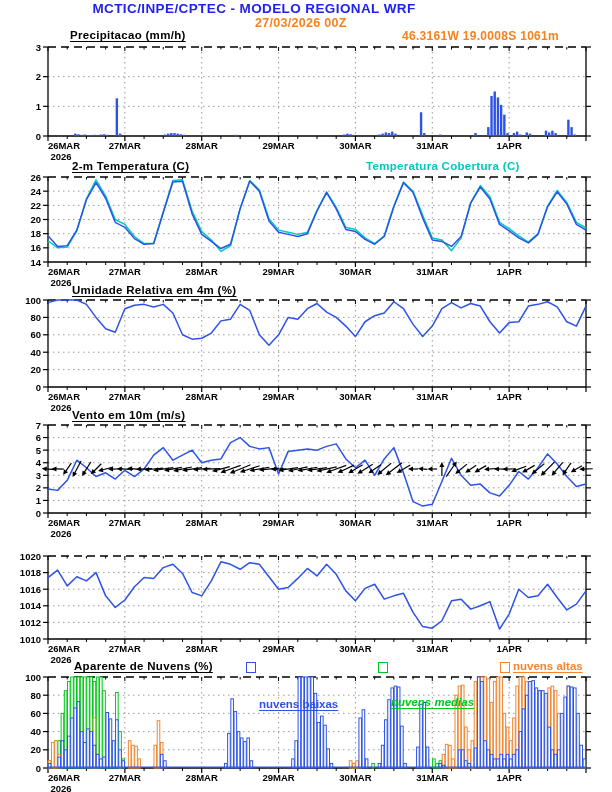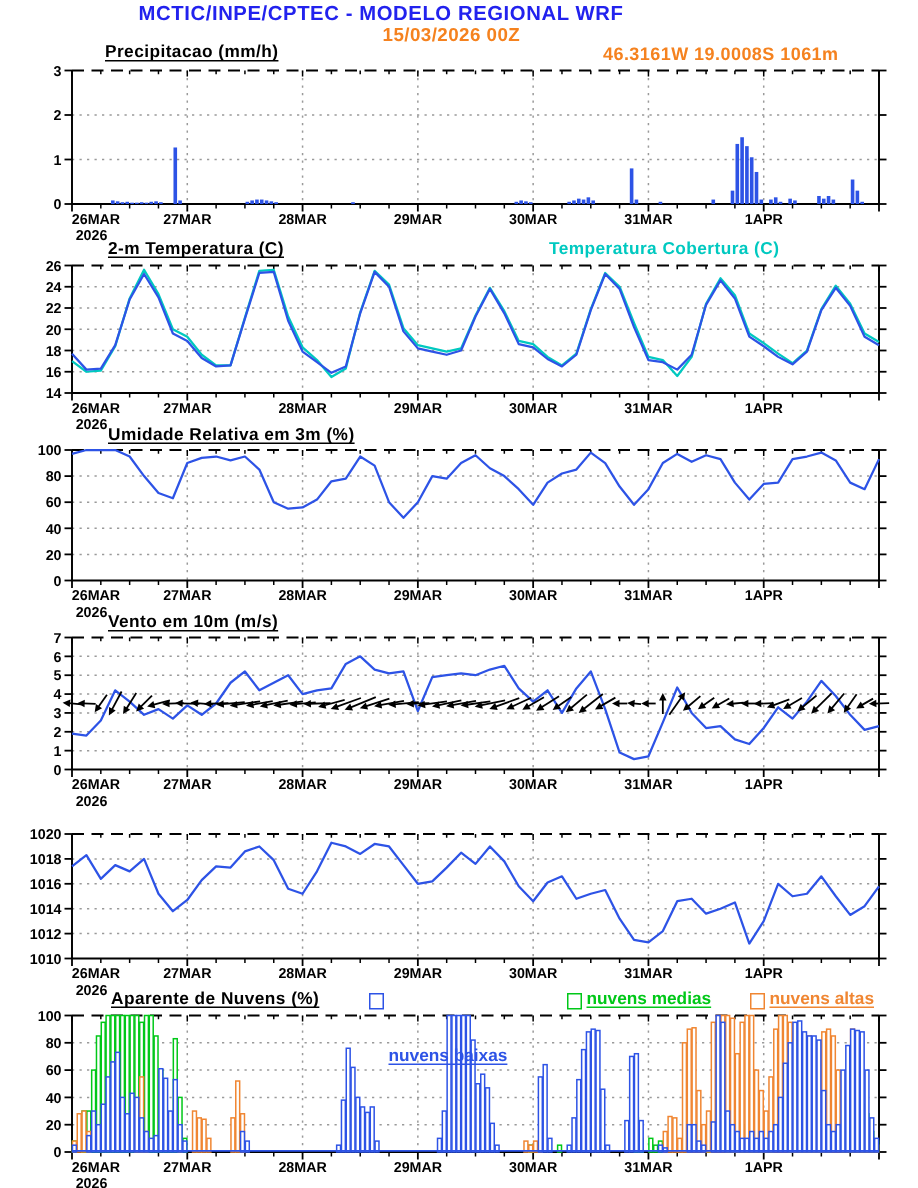--- a/index.html
+++ b/index.html
@@ -1133,33 +1133,33 @@
         <rect x="570.2892857142857" y="687.01" width="2.6" height="80.99000000000001" fill="#ffffff" stroke="#2d53e6" stroke-width="1"></rect>
         <rect x="573.4916666666667" y="687.92" width="2.6" height="80.08000000000004" fill="#ffffff" stroke="#2d53e6" stroke-width="1"></rect>
         <rect x="576.6940476190476" y="713.4" width="2.6" height="54.60000000000002" fill="#ffffff" stroke="#2d53e6" stroke-width="1"></rect>
         <rect x="579.8964285714286" y="745.25" width="2.6" height="22.75" fill="#ffffff" stroke="#2d53e6" stroke-width="1"></rect>
         <rect x="583.0988095238096" y="758.9" width="2.6" height="9.100000000000023" fill="#ffffff" stroke="#2d53e6" stroke-width="1"></rect>
         <line x1="48" y1="767.2" x2="586" y2="767.2" stroke="#2d53e6" stroke-width="1.2"></line>
       </g>
     </svg>
 
   <div class="abs hdr-title" style="color: rgb(34, 34, 238);">MCTIC/INPE/CPTEC - MODELO REGIONAL WRF</div>
-  <div class="abs hdr-run" style="color: rgb(245, 130, 31);">15/03/2026 00Z</div>
+  <div class="abs hdr-run" style="color: rgb(245, 130, 31);">27/03/2026 00Z</div>
   <div class="abs hdr-coords" style="color: rgb(245, 130, 31);">46.3161W 19.0008S 1061m</div>
 
   <div class="abs ptitle" style="left:70px;top:29px;">Precipitacao (mm/h)</div>
 
   <div class="abs ptitle" style="left:72px;top:160px;">2-m Temperatura (C)</div>
   <div class="abs" style="left: 366px; top: 160px; font-size: 11.5px; letter-spacing: 0.3px; color: rgb(0, 201, 192);">Temperatura Cobertura (C)</div>
 
-  <div class="abs ptitle" style="left:72px;top:284px;">Umidade Relativa em 3m (%)</div>
+  <div class="abs ptitle" style="left:72px;top:284px;">Umidade Relativa em 4m (%)</div>
 
   <div class="abs ptitle" style="left:72px;top:409px;">Vento em 10m (m/s)</div>
 
 
   <div class="abs ptitle" style="left:74px;top:660px;">Aparente de Nuvens (%)</div>
   <span class="abs legend-box" style="left: 246px; top: 662px; border-color: rgb(45, 83, 230);"></span>
   <div class="abs" style="left: 259px; top: 698px; font-size: 11.5px; text-decoration: underline; text-underline-offset: 2px; color: rgb(45, 83, 230);">nuvens baixas</div>
   <span class="abs legend-box" style="left: 378px; top: 662px; border-color: rgb(0, 200, 24);"></span>
-  <div class="abs" style="left: 391px; top: 660px; font-size: 11.5px; text-decoration: underline; text-underline-offset: 2px; color: rgb(0, 200, 24);">nuvens medias</div>
+  <div class="abs" style="left: 391px; top: 696px; font-size: 11.5px; text-decoration: underline; text-underline-offset: 2px; color: rgb(0, 200, 24); font-style: italic;">nuvens medias</div>
   <span class="abs legend-box" style="left: 500px; top: 662px; border-color: rgb(240, 134, 50);"></span>
   <div class="abs" style="left: 513px; top: 660px; font-size: 11.5px; text-decoration: underline; text-underline-offset: 2px; color: rgb(240, 134, 50);">nuvens altas</div>
 </div>
 
 </body></html>

